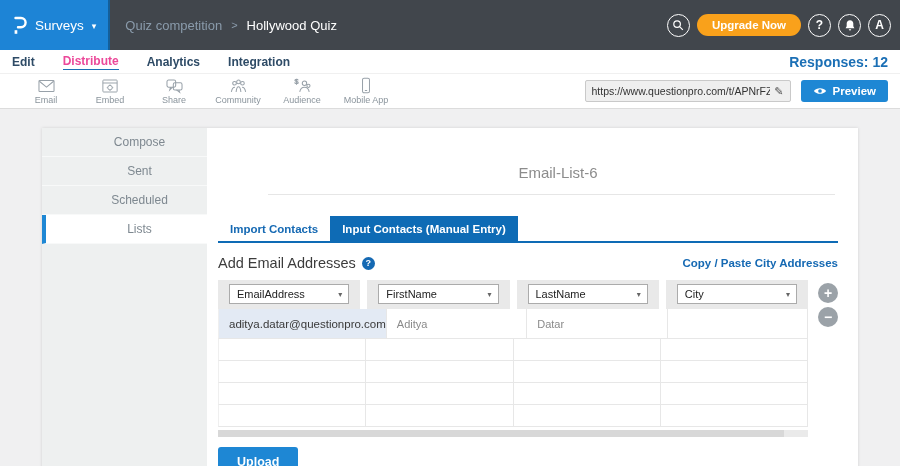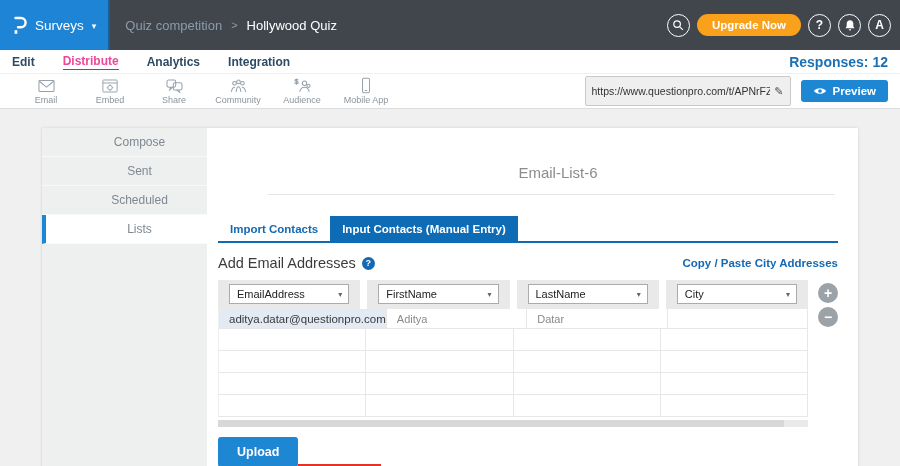--- a/index.html
+++ b/index.html
@@ -31,21 +31,21 @@
   .subnav-item { cursor:pointer; }
   .subnav-item.active { color:#ec4899; border-bottom:1px solid #1b6fb5; padding-bottom:1px; }
   .responses { margin-left:auto; color:#1b6fb5; font-weight:bold; font-size:14px; }
 
   
   .toolbar { height:35px; background:#fff; border-bottom:1px solid #dcdcdc; display:flex; align-items:center; padding-left:14px; }
   .tool-item { width:64px; display:flex; flex-direction:column; align-items:center; gap:0; cursor:pointer; }
   .tool-item svg { stroke:#98a1a9; fill:none; stroke-width:1.3; }
   .tool-label { font-size:9px; color:#8a949c; margin-top:1px; }
   .toolbar-right { margin-left:auto; display:flex; align-items:center; gap:10px; padding-right:12px; }
-  .urlbox { width:206px; height:30px; background:#efefef; border:1px solid #c9c9c9; border-radius:2px;
+  .urlbox { width:206px; height:22px; background:#efefef; border:1px solid #c9c9c9; border-radius:2px;
     display:flex; align-items:center; padding:0 6px; font-size:10.5px; color:#333; }
   .url-text { flex:1; white-space:nowrap; overflow:hidden; }
   .pencil-icon { color:#555; font-size:11px; margin-left:4px; cursor:pointer; }
   .preview-btn { background:#1e87d4; color:#fff; border-radius:3px; font-size:11.5px; font-weight:bold;
     padding:5px 12px; display:flex; align-items:center; gap:6px; cursor:pointer; }
 
   
   .workspace { padding:19px 42px 0;text-align:center; }
   .card { background:#fff; display:flex; height:354px; box-shadow:0 0 3px rgba(0,0,0,.13); }
   .side { width:165px; background:#eef0f0; flex-shrink:0; }
@@ -69,21 +69,21 @@
 
   .table-area { margin-top:9px; padding-right:30px; position:relative; }
   .thead { display:flex; gap:7px; }
   .th { flex:1; background:#e9e9e9; padding:4px 11px 5px; }
   .select { height:20px; background:#fff; border:1px solid #ababab; display:flex; align-items:center;
     justify-content:space-between; padding:0 6px 0 7px; font-size:11px; color:#222; cursor:pointer; }
   .select .caret { font-size:8px; color:#666; }
   .tr { display:flex; border-bottom:1px solid #e7e7e7; border-left:1px solid #efefef; }
   .td { flex:1; border-right:1px solid #e7e7e7; font-size:11px; color:#8a8a8a; padding-left:10px;
     display:flex; align-items:center; cursor:text; }
-  .tr-first { height:20px; }
+  .tr-first { height:30px; }
   .tr-rest { height:22px; }
   .td-filled { background:#e3eaf4; color:#3a3a3a; font-size:11.5px; }
   .hscroll { height:7px; background:#eaeaea; margin-top:3px; position:relative; }
   .hthumb { position:absolute; left:0; top:0; height:7px; width:96%; background:#d8d8d8; cursor:pointer; }
   .row-btns { position:absolute; right:0; top:3px; display:flex; flex-direction:column; gap:4px; }
   .rbtn { width:20px; height:20px; border-radius:50%; background:#9ba2a8; color:#fff; font-size:14px;
     font-weight:bold; display:flex; align-items:center; justify-content:center; cursor:pointer; line-height:1; }
 
   .upload-row { display:flex; flex-direction:row; align-items:flex-end; margin-top:10px; }
   .upload-btn { background:#1e87d4; color:#fff; font-size:12.5px; font-weight:bold; padding:8px 19px; border-radius:3px; cursor:pointer; }

